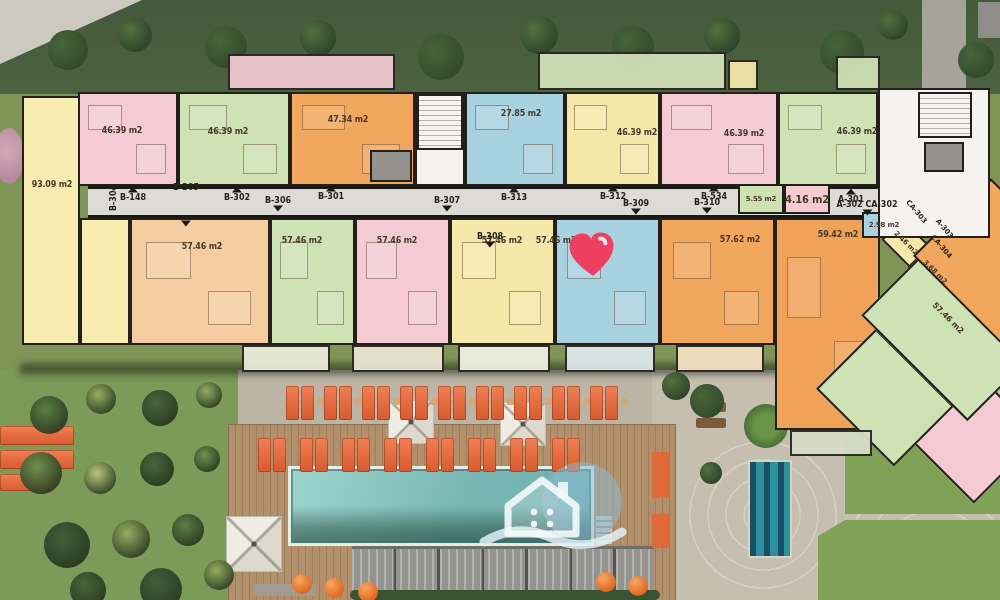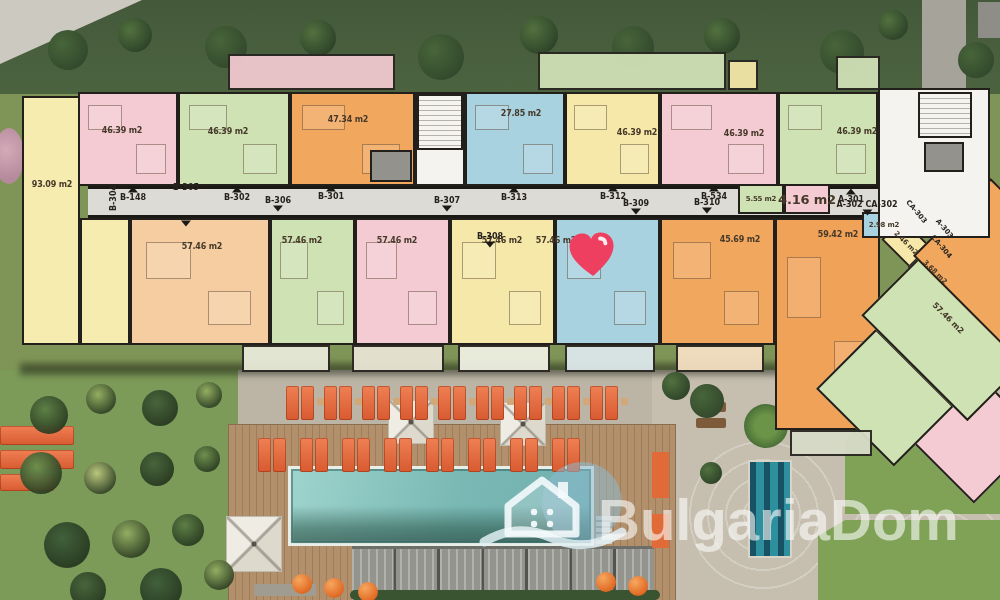--- a/index.html
+++ b/index.html
@@ -243,30 +243,30 @@
     <div class="area-label" style="left: 502px; top: 240px;">57.46 m2</div>
     <div class="unit" style="left: 555px; top: 218px; width: 105px; height: 127px; background: rgb(169, 210, 224);">
       <div class="furn" style="left: 10%; top: 18%; width: 32%; height: 28%;"></div>
       <div class="furn" style="left: 56%; top: 58%; width: 30%; height: 26%;"></div>
     </div>
     <div class="area-label" style="left: 556px; top: 240px;">57.46 m2</div>
     <div class="unit" style="left: 660px; top: 218px; width: 115px; height: 127px; background: rgb(242, 167, 95);">
       <div class="furn" style="left: 10%; top: 18%; width: 32%; height: 28%;"></div>
       <div class="furn" style="left: 56%; top: 58%; width: 30%; height: 26%;"></div>
     </div>
-    <div class="area-label" style="left: 740px; top: 239px;">45.69 m2</div>
+    <div class="area-label" style="left: 740px; top: 239px;">57.62 m2</div>
     <div class="unit" style="left: 775px; top: 218px; width: 105px; height: 212px; background: rgb(240, 162, 88);">
       <div class="furn" style="left: 10%; top: 18%; width: 32%; height: 28%;"></div>
       <div class="furn" style="left: 56%; top: 58%; width: 30%; height: 26%;"></div>
     </div>
     <div class="area-label" style="left: 838px; top: 234px;">59.42 m2</div>
     <div class="unit" style="left: 738px; top: 184px; width: 46px; height: 30px; background: rgb(207, 226, 180); transform: none;"></div>
     <div class="area-label" style="left: 761px; top: 199px; font-size: 7px;">5.55 m2</div>
     <div class="unit" style="left: 784px; top: 184px; width: 46px; height: 30px; background: rgb(244, 203, 210); transform: none;"></div>
-    <div class="area-label" style="left: 807px; top: 199px; font-size: 13px;">4.16 m2</div>
+    <div class="area-label" style="left: 807px; top: 199px; font-size: 10px;">4.16 m2</div>
     <div class="unit" style="left: 862px; top: 212px; width: 44px; height: 26px; background: rgb(169, 210, 224); transform: none;"></div>
     <div class="area-label" style="left: 884px; top: 225px; font-size: 7px;">2.98 m2</div>
     <div class="unit" style="left: 886px; top: 228px; width: 40px; height: 30px; background: rgb(245, 232, 169); transform: rotate(45deg);"></div>
     <div class="area-label" style="left: 906px; top: 243px; font-size: 7px; transform: translate(-50%, -50%) rotate(45deg);">2.46 m2</div>
     <div class="unit" style="left: 912px; top: 256px; width: 46px; height: 32px; background: rgb(244, 203, 210); transform: rotate(45deg);"></div>
     <div class="area-label" style="left: 935px; top: 272px; font-size: 7px; transform: translate(-50%, -50%) rotate(45deg);">3.68 m2</div>
     <div class="unit" style="left: 905px; top: 380px; width: 120px; height: 95px; background: rgb(244, 203, 210); transform: rotate(45deg);"></div>
     <div class="unit" style="left: 830px; top: 355px; width: 110px; height: 85px; background: rgb(207, 226, 180); transform: rotate(45deg);"></div>
     <div class="unit" style="left: 880px; top: 270px; width: 150px; height: 115px; background: rgb(207, 226, 180); transform: rotate(45deg);"></div>
     <div class="unit" style="left: 930px; top: 215px; width: 150px; height: 110px; background: rgb(242, 167, 95); transform: rotate(45deg);"></div>
@@ -351,19 +351,18 @@
     <svg width="160" height="100" viewBox="0 0 160 100" style="position:absolute;left:0;top:0;">
       <circle cx="112" cy="42" r="40" fill="rgba(140,185,205,.55)"></circle>
       <path d="M14 82 Q48 62 82 78 T152 72" stroke="rgba(225,240,244,.85)" stroke-width="9" fill="none" stroke-linecap="round"></path>
       <path d="M38 74 L38 46 L72 20 L106 46 L106 74 Z" fill="rgba(238,245,247,.25)" stroke="rgba(244,250,252,.9)" stroke-width="7" stroke-linejoin="round"></path>
       <rect x="88" y="22" width="10" height="16" fill="rgba(244,250,252,.9)"></rect>
       <circle cx="64" cy="52" r="3.2" fill="rgba(244,250,252,.95)"></circle>
       <circle cx="80" cy="52" r="3.2" fill="rgba(244,250,252,.95)"></circle>
       <circle cx="64" cy="64" r="3.2" fill="rgba(244,250,252,.95)"></circle>
       <circle cx="80" cy="64" r="3.2" fill="rgba(244,250,252,.95)"></circle>
     </svg>
-    <div class="wm-text" style="left:128px;top:26px;">BulgariaDom</div>
   </div>
     <svg width="48" height="46" viewBox="0 0 48 46" style="position:absolute;left:568px;top:232px;z-index:10;transform:rotate(-3deg);">
     <path d="M24 44 C10 33 2 24 2 14 C2 6 8 1 15 1 C20 1 23 4 24 7 C25 4 28 1 33 1 C40 1 46 6 46 14 C46 24 38 33 24 44 Z" fill="#ee3f60"></path>
     <path d="M33 7 C36 7 38 9 38 12" stroke="rgba(255,255,255,.9)" stroke-width="4" fill="none" stroke-linecap="round"></path>
   </svg>
   </div>
 
 </body></html>

